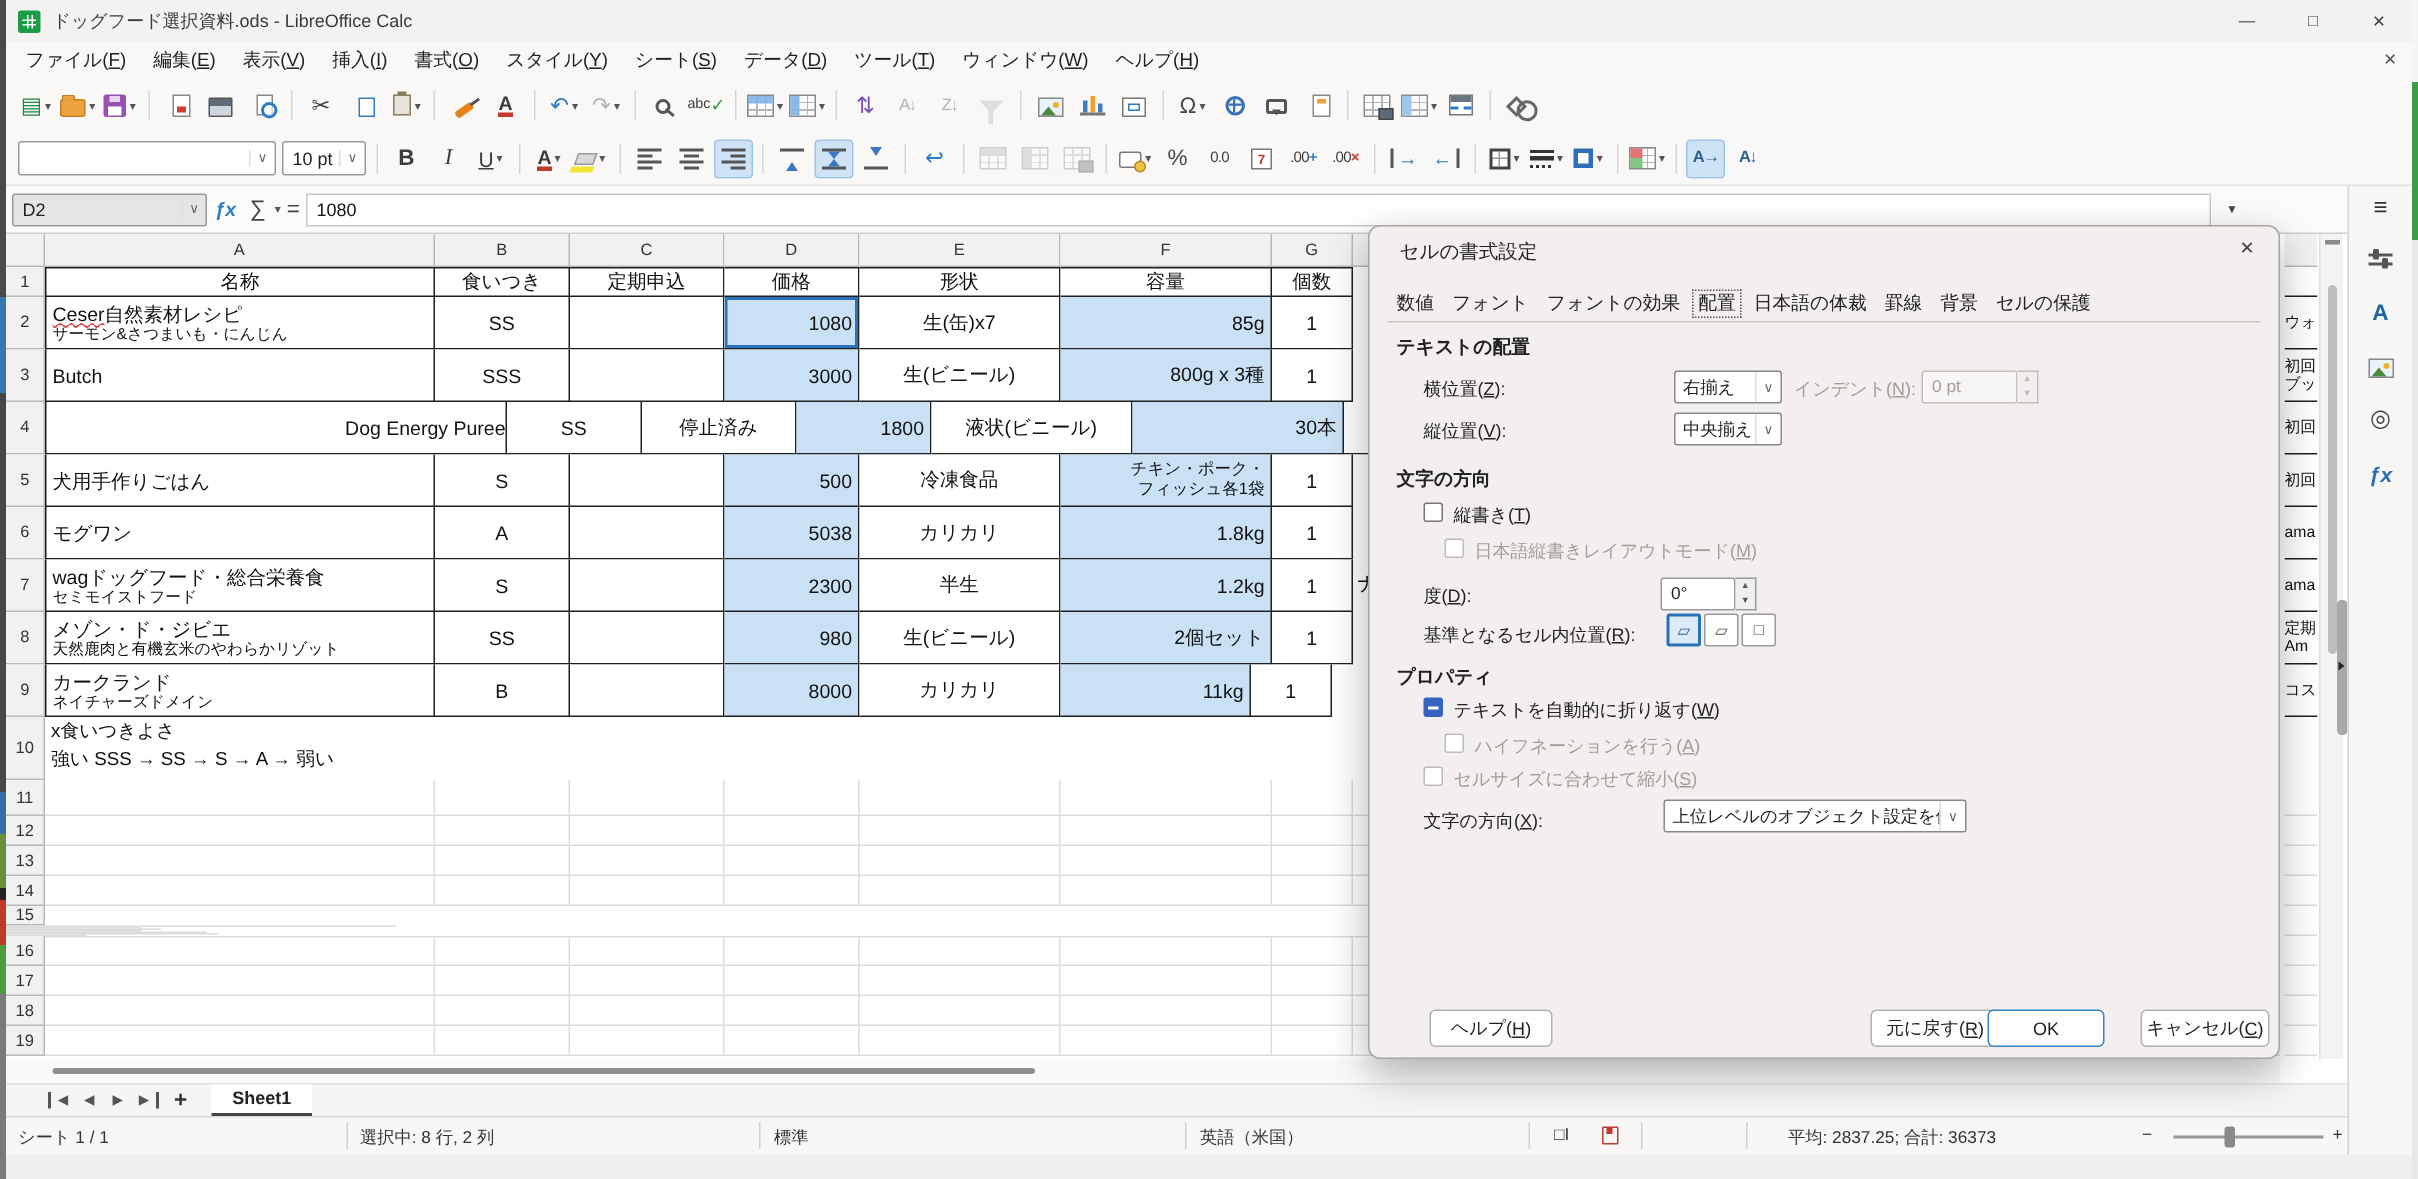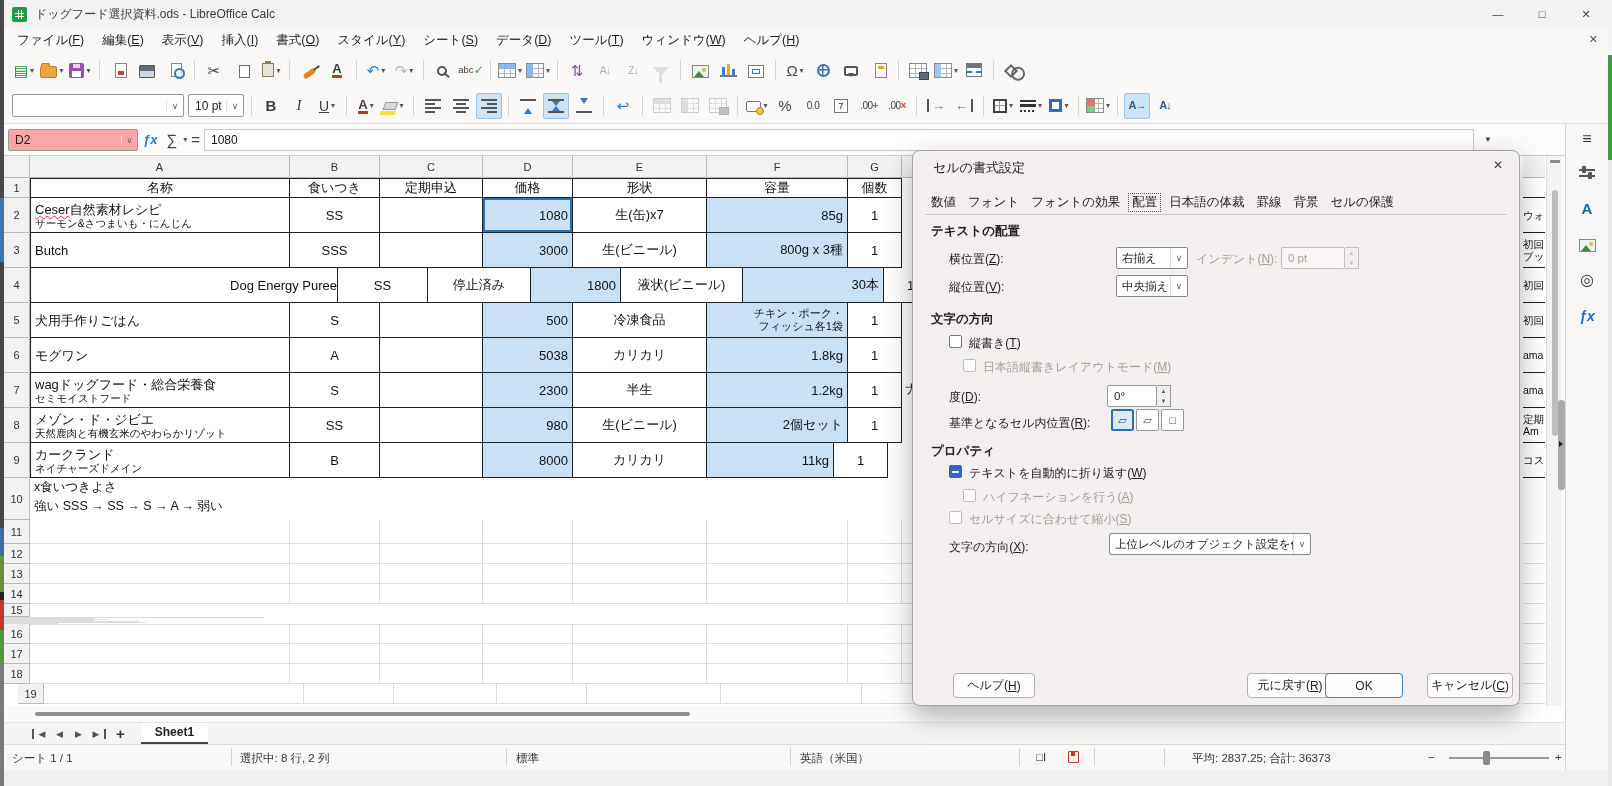--- a/index.html
+++ b/index.html
@@ -116,21 +116,21 @@
   .shp-bstyle{width:16px;height:13px;background-repeat:no-repeat;background-image:
      linear-gradient(#333 0 0),linear-gradient(#333 0 0),repeating-linear-gradient(to right,#333 0 2px,transparent 2px 4px);
      background-size:16px 2px,16px 3px,16px 2px;background-position:0 1px,0 5px,0 11px}
   .shp-bcolor{width:13px;height:13px;border:3px solid #2d6fb8;background:#fff}
   .shp-sliders{width:16px;height:13px;background:linear-gradient(#555 0 0) 0 3px/16px 2px no-repeat,linear-gradient(#555 0 0) 0 9px/16px 2px no-repeat}
   .shp-sliders::before{content:"";position:absolute;left:3px;top:0;width:4px;height:7px;background:#555;border-radius:1px}
   .shp-sliders::after{content:"";position:absolute;right:3px;top:6px;width:4px;height:7px;background:#555;border-radius:1px}
   .shp-merge{opacity:.45;filter:grayscale(1)}
   
   .fbar{position:absolute;left:4px;top:124px;width:1604px;height:32px;background:#fbfbfa;border-bottom:1px solid #cfcdcb;display:flex;align-items:center}
-  .namebox{width:130px;height:22px;border:1px solid #999;background:#fca5a5;margin-left:4px;display:flex;align-items:center;border-radius:2px}
+  .namebox{width:130px;height:22px;border:1px solid #999;background:#e5e5e5;margin-left:4px;display:flex;align-items:center;border-radius:2px}
   .namebox .cv{flex:1;font-size:12px;padding-left:6px;color:#222}
   .namebox .chev{width:16px;text-align:center;font-size:9px;color:#666;border-left:1px solid #ddd}
   .fico{font-size:13px;color:#2d7dc6;margin:0 5px;font-style:italic;font-weight:700}
   .fico2{font-size:15px;color:#444;margin:0 4px}
   .finput{height:22px;flex:0 0 1270px;background:#fff;border:1px solid #c8c8c8;font-size:12px;color:#111;display:flex;align-items:center;padding-left:6px}
   .fexpand{font-size:8px;color:#444;margin-left:10px}
   
   #sheet{position:absolute;left:4px;top:156px;width:1516px;height:550px;background:#fff;overflow:hidden}
   .srow{display:flex}
   .hcell{background:#f2f1f1;border-right:1px solid #b9b9b9;border-bottom:1px solid #b9b9b9;font-size:11px;color:#333;display:flex;align-items:center;justify-content:center;flex-shrink:0}
@@ -558,21 +558,21 @@
         <div class="fillcell"></div>
       </div>
       <div class="srow" style="height: 35px;">
         <div class="hcell" style="width: 26px;">4</div>
         <div class="tcell name first" style="width: 308px; align-items: flex-end;">
           <div class="nl1">Dog Energy Puree</div>
         </div>
         <div class="tcell ctr" style="width: 90px;">SS</div>
         <div class="tcell ctr" style="width: 103px;">停止済み</div>
         <div class="tcell num sel" style="width: 90px;">1800</div>
-        <div class="tcell ctr" style="width: 122px;">液状(ビニール)</div>
+        <div class="tcell ctr" style="width: 134px;">液状(ビニール)</div>
         <div class="tcell num sel" style="width: 141px;">30本</div>
         <div class="tcell ctr" style="width: 54px;">1</div>
         <div class="fillcell"></div>
       </div>
       <div class="srow" style="height: 35px;">
         <div class="hcell" style="width: 26px;">5</div>
         <div class="tcell name first" style="width: 260px;">
           <div class="nl1">犬用手作りごはん</div>
         </div>
         <div class="tcell ctr" style="width: 90px;">S</div>
@@ -729,21 +729,21 @@
         <div class="hcell" style="width: 26px;">18</div>
         <div class="ecell" style="width: 260px;"></div>
         <div class="ecell" style="width: 90px;"></div>
         <div class="ecell" style="width: 103px;"></div>
         <div class="ecell" style="width: 90px;"></div>
         <div class="ecell" style="width: 134px;"></div>
         <div class="ecell" style="width: 141px;"></div>
         <div class="ecell" style="width: 54px;"></div>
         <div class="ecell" style="flex: 1 1 0%; border-right: none;"></div>
       </div>
-      <div class="srow" style="height: 20px; padding-left: 14px;">
+      <div class="srow" style="height: 20px;">
         <div class="hcell" style="width: 26px;">19</div>
         <div class="ecell" style="width: 260px;"></div>
         <div class="ecell" style="width: 90px;"></div>
         <div class="ecell" style="width: 103px;"></div>
         <div class="ecell" style="width: 90px;"></div>
         <div class="ecell" style="width: 134px;"></div>
         <div class="ecell" style="width: 141px;"></div>
         <div class="ecell" style="width: 54px;"></div>
         <div class="ecell" style="flex: 1 1 0%; border-right: none;"></div>
       </div>

